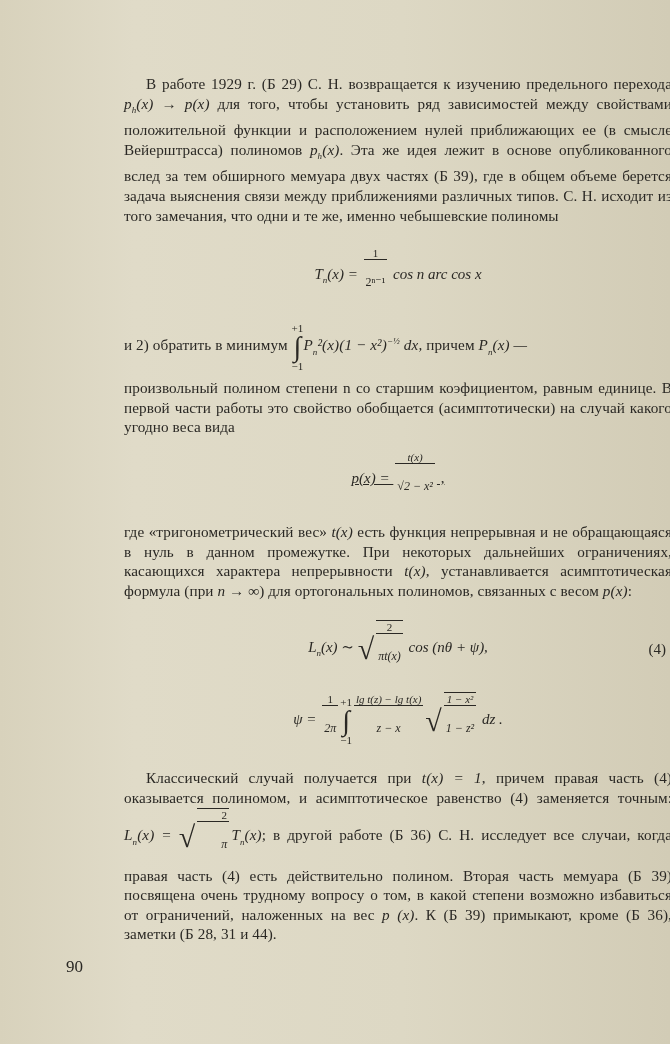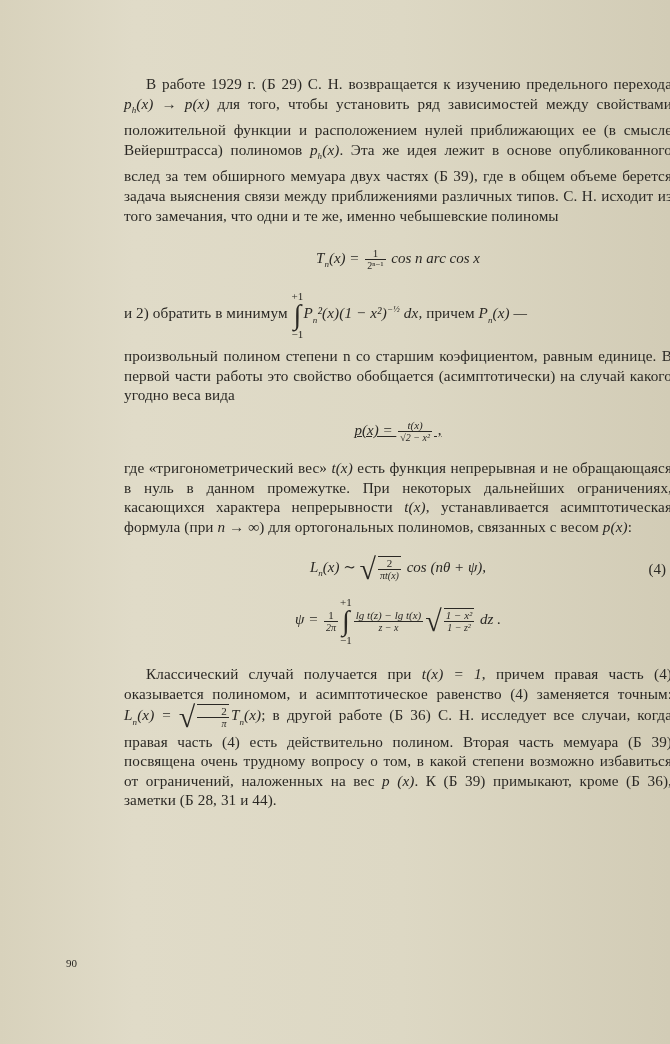--- a/index.html
+++ b/index.html
@@ -17,28 +17,28 @@
       margin: 0; letter-spacing: 0.1px;
     }
     .para.indent { text-indent: 22px; }
     .m { font-style: italic; }
     .formula {
       font-size: 15px; text-align: center; position: relative;
       white-space: nowrap;
     }
     .frac { display: inline-block; vertical-align: middle; text-align: center; margin: 0 2px; }
     .frac .num { display: block; font-size: 11px; line-height: 12px; padding: 0 2px; }
-    .frac .den { display: block; font-size: 10px; line-height: 12px; border-top: 1px solid #2a2824; padding: 0 2px; }
+    .frac .den { display: block; font-size: 12px; line-height: 12px; border-top: 1px solid #2a2824; padding: 16px 2px; }
     .sqrt { font-size: 30px; font-weight: bold; vertical-align: middle; line-height: 20px; }
     .over { border-top: 1px solid #2a2824; display: inline-block; }
     .eqno { position: absolute; right: 6px; top: 50%; transform: translateY(-50%); font-size: 15px; }
     .intg { display: inline-block; vertical-align: middle; text-align: center; line-height: 12px; font-size: 11px; }
     .intg .sign { font-size: 28px; line-height: 26px; display: block; }
     sub, sup { font-size: 9px; }
-    .pageno { position: absolute; left: 66px; top: 957px; font-size: 11px; }
+    .pageno { position: absolute; left: 66px; top: 957px; font-size: 17px; }
   </style>
 </head>
 <body>
 
 <div class="page">
 
   <p class="para indent" style="margin-top:8px;"><span>В работе 1929 г. (Б 29) С. Н. возвращается к изучению предельного перехода </span><span class="m"><span>p</span><sub>h</sub><span>(x) → p(x)</span></span><span> для того, чтобы установить ряд зависимостей между свойствами положительной функции и расположением нулей приближающих ее (в смысле Вейерштрасса) полиномов </span><span class="m"><span>p</span><sub>h</sub><span>(x)</span></span><span>. Эта же идея лежит в основе опубликованного вслед за тем обширного мемуара двух частях (Б 39), где в общем объеме берется задача выяснения связи между приближениями различных типов. С. Н. исходит из того замечания, что одни и те же, именно чебышевские полиномы</span></p>
 
   <div class="formula" style="margin:22px 0 18px 0;">
     <span class="m">T</span><sub class="m">n</sub><span class="m">(x) = </span><span class="frac"><span class="num">1</span><span class="den">2ⁿ⁻¹</span></span><span class="m"> cos n arc cos x</span>

